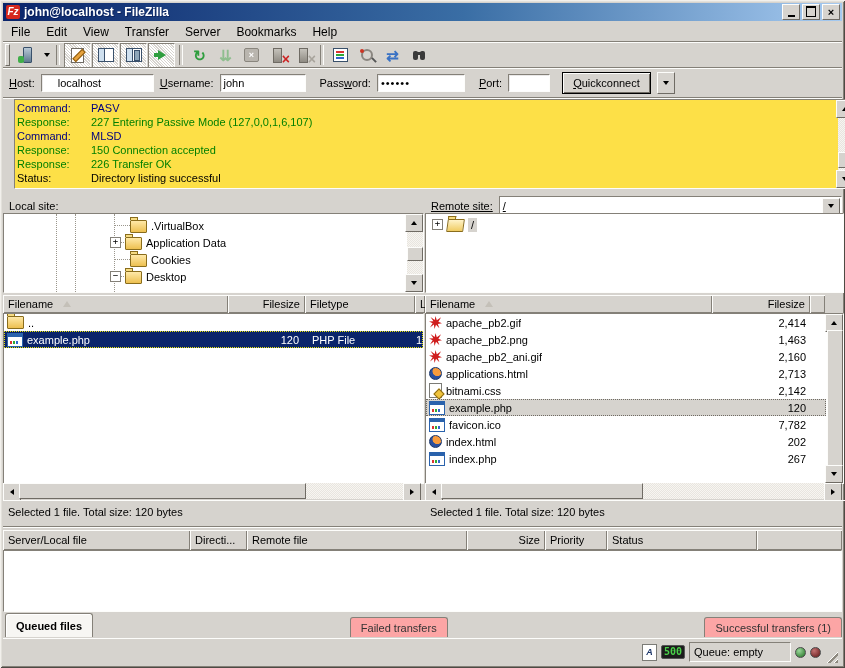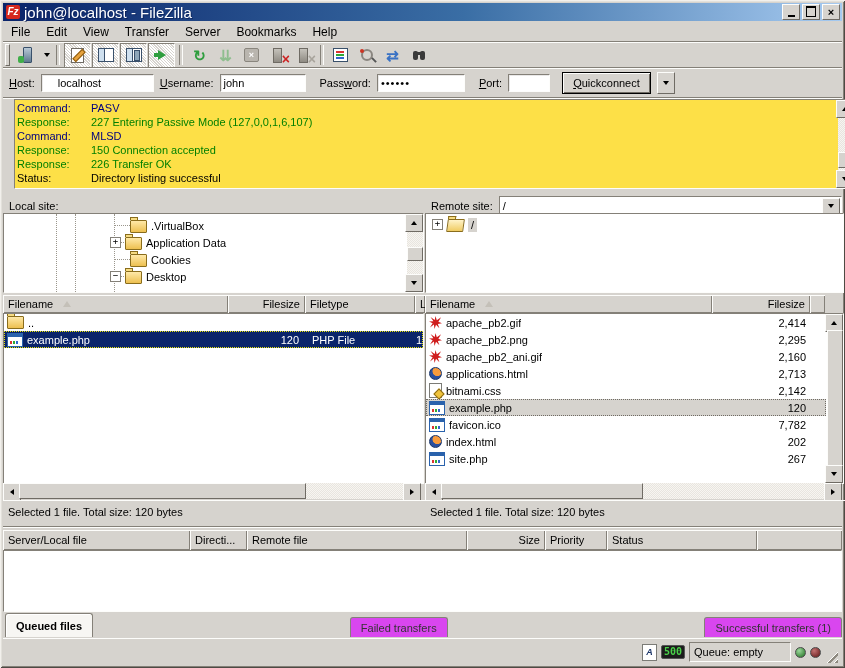--- a/index.html
+++ b/index.html
@@ -9,21 +9,21 @@
   .abs{position:absolute;}
   
   .raised{border:1px solid;border-color:#fdfdfb #6f6b64 #6f6b64 #fdfdfb;background:#d6d3ce;}
   .field{background:#fff;border:1px solid;border-color:#848078 #fdfdfb #fdfdfb #848078;box-shadow:inset 1px 1px 0 #5a564f22;}
   .groove{border-top:1px solid #848078;border-bottom:1px solid #fdfdfb;height:0;}
   
   .titlebar{top:3px;left:3px;right:3px;height:18px;background:linear-gradient(90deg,#0a246a,#3a6ea5 55%,#a6caf0);
             display:flex;align-items:center;padding:0 2px;}
   .title-ico{width:14px;height:14px;background:#d6281e;border-radius:2px;color:#fff;font-weight:bold;font-style:italic;
              font-size:10px;line-height:14px;text-align:center;margin:0 4px 0 1px;}
-  .title-txt{color:#fff;font-weight:normal;font-size:15px;text-shadow:1px 1px 0 #00114488;}
+  .title-txt{color:#fff;font-weight:bold;font-size:12px;text-shadow:1px 1px 0 #00114488;}
   .caption-btns{margin-left:auto;display:flex;gap:2px;}
   .cap{width:16px;height:14px;display:flex;align-items:flex-end;justify-content:center;}
   .glyph-min{width:7px;height:2px;background:#000;margin-bottom:2px;}
   .glyph-max{width:8px;height:8px;border:1px solid #000;border-top-width:2px;margin-bottom:2px;}
   .glyph-x{font-size:11px;font-weight:bold;line-height:13px;}
   
   .menubar{top:22px;left:3px;right:3px;height:19px;display:flex;align-items:center;font-size:12px;}
   .menu-item{padding:1px 8px;}
   .toolbar{top:42px;left:3px;right:3px;height:26px;display:flex;align-items:center;gap:1px;padding-left:2px;}
   .tb-handle{width:3px;height:20px;border:1px solid;border-color:#fdfdfb #6f6b64 #6f6b64 #fdfdfb;margin-right:4px;}
@@ -119,21 +119,21 @@
   .icon-php::before{content:"";position:absolute;left:0;top:0;right:0;height:3px;background:#2a62ac;}
   .icon-php::after{content:"";position:absolute;left:2px;bottom:2px;width:9px;height:3px;
       background:linear-gradient(90deg,#d33 0 2px,#fff 2px 3px,#3a3 3px 5px,#fff 5px 6px,#36c 6px 8px,#fff 8px 9px);}
   .icon-css{width:11px;height:13px;background:#fff;border:1px solid #7b7b76;position:relative;}
   .icon-css::after{content:"";position:absolute;right:-2px;bottom:-1px;width:6px;height:6px;background:#f0c33c;border:1px solid #8d6a10;transform:rotate(45deg);}
   
   .pane-status{height:21px;display:flex;align-items:center;padding-left:5px;border-top:1px solid #fdfdfb;}
   .queue-body{background:#fff;border:1px solid;border-color:#848078 #fdfdfb #fdfdfb #848078;}
   
   .tabs{display:flex;align-items:flex-end;height:26px;padding-left:2px;gap:1px;justify-content:space-between;}
-  .tab{height:19px;display:flex;align-items:center;padding:0 10px;background:#d946ef;border:1px solid #848078;border-bottom:none;
+  .tab{height:19px;display:flex;align-items:center;padding:0 10px;background:#fca5a5;border:1px solid #848078;border-bottom:none;
        border-radius:3px 3px 0 0;color:#333;}
   .tab.active{height:23px;background:#f7f6f3;font-weight:bold;color:#000;box-shadow:inset 1px 1px 0 #fff;}
   
   .statusbar{left:3px;right:3px;bottom:3px;height:26px;border-top:1px solid #fdfdfb;display:flex;align-items:center;justify-content:flex-end;gap:4px;padding-right:4px;}
   .asc-icon{width:13px;height:15px;background:#fff;border:1px solid #7b7b76;font-size:9px;font-weight:bold;font-style:italic;
             text-align:center;line-height:15px;color:#1a3468;}
   .spd-icon{height:12px;padding:0 2px;background:#1c1c1c;border:1px solid #555;border-radius:2px;color:#49d049;
             font-family:"DejaVu Sans Mono",monospace;font-size:10px;line-height:12px;font-weight:bold;}
   .queue-box{width:96px;height:18px;border:1px solid;border-color:#848078 #fdfdfb #fdfdfb #848078;display:flex;align-items:center;padding-left:4px;}
   .led{width:9px;height:9px;border-radius:50%;border:1px solid #4a4a4a;}
@@ -281,21 +281,21 @@
     <div class="sb-thumb" style="right:0;top:52px;width:14px;height:14px;"></div>
     <div class="sb-btn" style="right:0;top:70px;">
         <span class="t-dn"></span>
       </div>
   </div>
 
   <div class="abs site-row" style="top:192px;left:3px;width:419px;">
     <span style="padding:0 6px;">Local site:</span>
   </div>
 
-  <div class="abs site-row" style="top:192px;left:425px;width:417px;">
+  <div class="abs site-row" style="top:192px;left:425px;width:417px;text-decoration:underline;">
     <span style="padding:0 6px;">Remote site:</span>
     <span class="combo">
       <span class="combo-txt">/</span>
       <span class="combo-btn">
           <span class="dd-arrow"></span>
         </span>
     </span>
   </div>
 
   <div class="abs tree" style="top:213px;left:3px;width:419px;height:78px;">
@@ -399,21 +399,21 @@
 
   <div class="abs list" style="top:313px;left:425px;width:417px;height:169px;">
     <div class="frow" style="top:0;right:17px;">
       <span class="ficon icon-splat"></span>
       <span class="fname">apache_pb2.gif</span>
       <span class="fsize" style="left:290px;width:90px;">2,414</span>
     </div>
     <div class="frow" style="top:17px;right:17px;">
       <span class="ficon icon-splat"></span>
       <span class="fname">apache_pb2.png</span>
-      <span class="fsize" style="left:290px;width:90px;">2,295</span>
+      <span class="fsize" style="left:290px;width:90px;">1,463</span>
     </div>
     <div class="frow" style="top:34px;right:17px;">
       <span class="ficon icon-splat"></span>
       <span class="fname">apache_pb2_ani.gif</span>
       <span class="fsize" style="left:290px;width:90px;">2,160</span>
     </div>
     <div class="frow" style="top:51px;right:17px;">
       <span class="ficon icon-ff"></span>
       <span class="fname">applications.html</span>
       <span class="fsize" style="left:290px;width:90px;">2,713</span>
@@ -433,21 +433,21 @@
       <span class="fname">favicon.ico</span>
       <span class="fsize" style="left:290px;width:90px;">7,782</span>
     </div>
     <div class="frow" style="top:119px;right:17px;">
       <span class="ficon icon-ff"></span>
       <span class="fname">index.html</span>
       <span class="fsize" style="left:290px;width:90px;">202</span>
     </div>
     <div class="frow" style="top:136px;right:17px;">
       <span class="ficon icon-php"></span>
-      <span class="fname">site.php</span>
+      <span class="fname">index.php</span>
       <span class="fsize" style="left:290px;width:90px;">267</span>
     </div>
 
     <div class="sb-track-v" style="right:0;top:0;width:16px;height:167px;"></div>
     <div class="sb-btn" style="right:0;top:0;">
         <span class="t-up"></span>
       </div>
     <div class="sb-thumb" style="right:0;top:16px;width:14px;height:135px;"></div>
     <div class="sb-btn" style="right:0;top:151px;">
         <span class="t-dn"></span>

